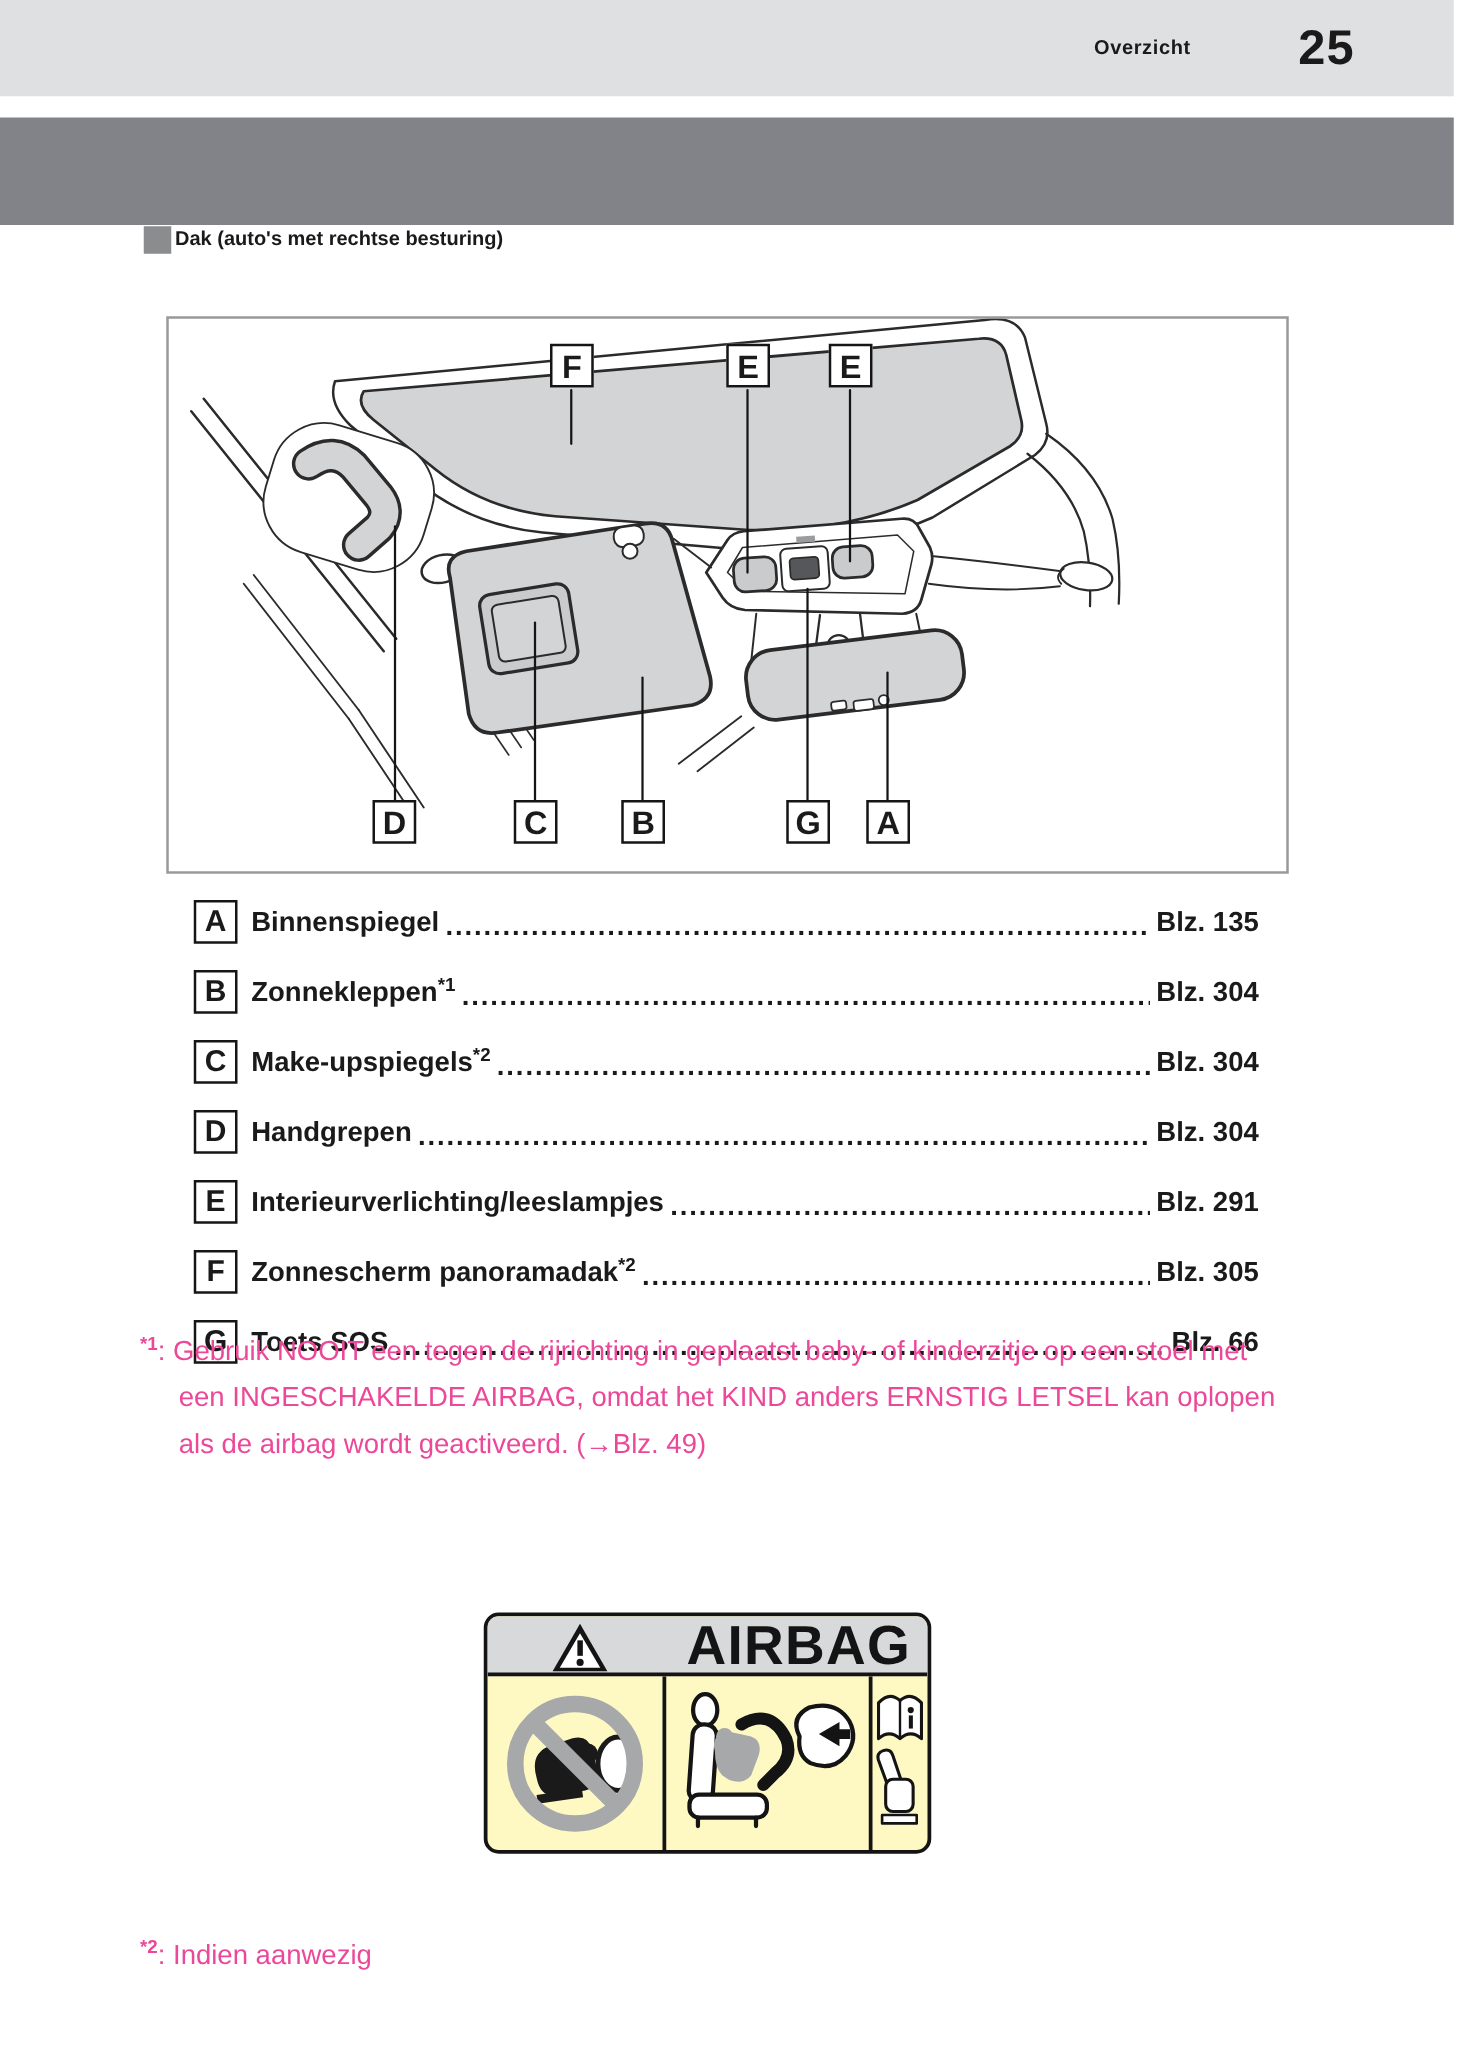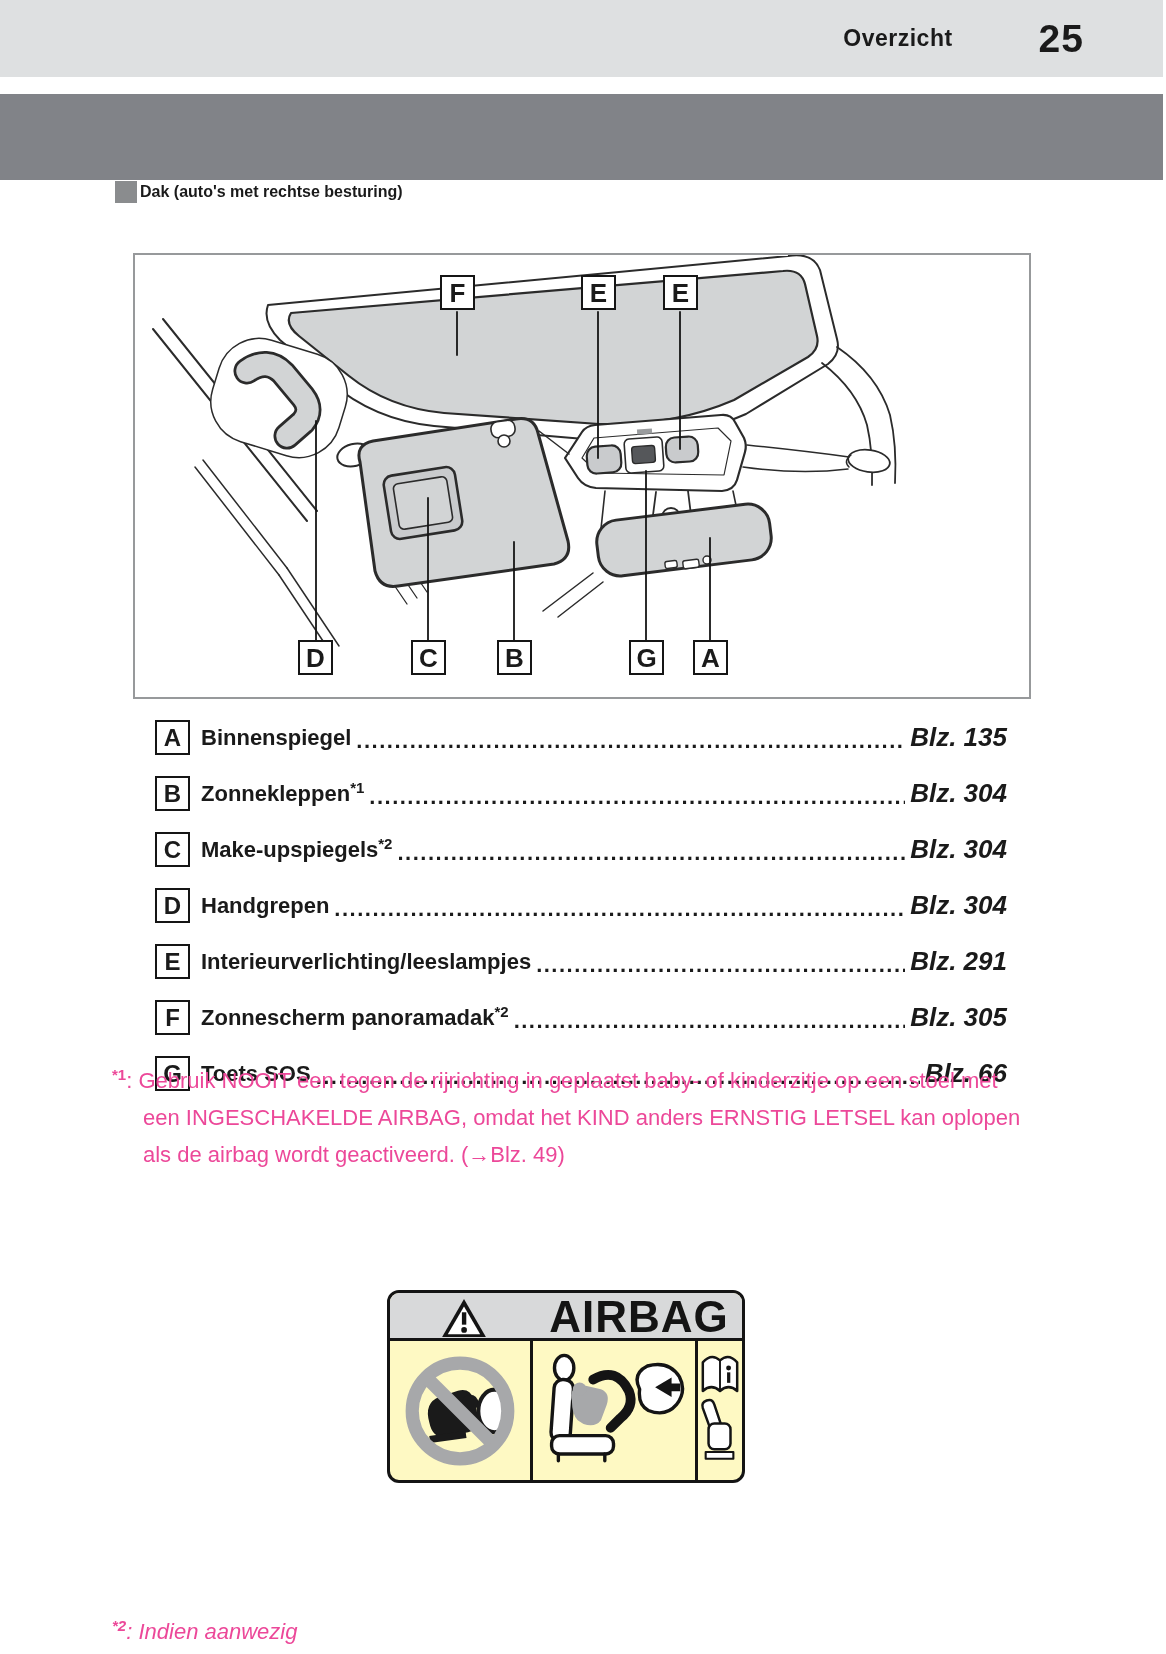--- a/index.html
+++ b/index.html
@@ -7,21 +7,21 @@
   .page {
     position:relative; width:1166px; height:1654px; background:#ffffff;
     font-family:"Liberation Sans", sans-serif; color:#1a1a1a; overflow:hidden;
   }
   
   .top-header {
     position:absolute; left:0; top:0; width:1163px; height:77px;
     background:#dee0e1; display:flex; align-items:center; justify-content:flex-end;
     padding-right:79px;
   }
-  .hdr-section { font-weight:bold; font-size:23px; letter-spacing:.5px; }
+  .hdr-section { font-weight:bold; font-size:16px; letter-spacing:.5px; }
   .hdr-page { font-weight:bold; font-size:39px; margin-left:86px; letter-spacing:1px;text-align:center; }
   .chapter-banner {
     position:absolute; left:0; top:94px; width:1163px; height:86px; background:#818388;
   }
   
   .section-title {
     position:absolute; left:115px; top:181px; display:flex; align-items:center;
     font-weight:bold; font-size:16px;
   }
   .title-square { width:22px; height:22px; background:#8a8c8e; display:inline-block; margin-right:3px; }
@@ -43,27 +43,27 @@
     width:35px; height:35px; border:2.5px solid #151515; flex:none;
     display:flex; align-items:center; justify-content:center;
     font-weight:bold; font-size:24px;
   }
   .legend-label { margin-left:11px; font-weight:bold; font-size:22px; white-space:nowrap; }
   .legend-label sup, .fn-block sup { font-size:15px; font-weight:bold; vertical-align:super; line-height:0; }
   .dots {
     flex:1; overflow:hidden; white-space:nowrap; font-weight:bold; font-size:22px;
     letter-spacing:1.5px; margin:0 5px; align-self:stretch; line-height:41px;
   }
-  .page-ref { font-weight:bold; font-size:26px; white-space:nowrap;font-style:italic; }
+  .page-ref { font-weight:bold; font-size:22px; white-space:nowrap; }
   
   .fn-block {
     position:absolute; font-size:22px; line-height:37px; color:#ec4899;
   }
   .fn1 { left:112px; top:1062px; width:910px; padding-left:31px; text-indent:-31px; }
-  .fn2 { left:112px; top:1613px; width:600px; padding-left:31px; text-indent:-31px;font-style:italic; }
+  .fn2 { left:112px; top:1545px; width:600px; padding-left:31px; text-indent:-31px; }
   
   .airbag-label {
     position:absolute; left:387px; top:1290px; width:358px; height:193px;
     border:3px solid #141414; border-radius:12px; overflow:hidden; background:#fef9c3;
   }
   .airbag-header {
     position:relative; height:48px; background:#d8d9da; border-bottom:3px solid #141414;
   }
   .airbag-tri { position:absolute; left:50px; top:5px; }
   .airbag-title {

